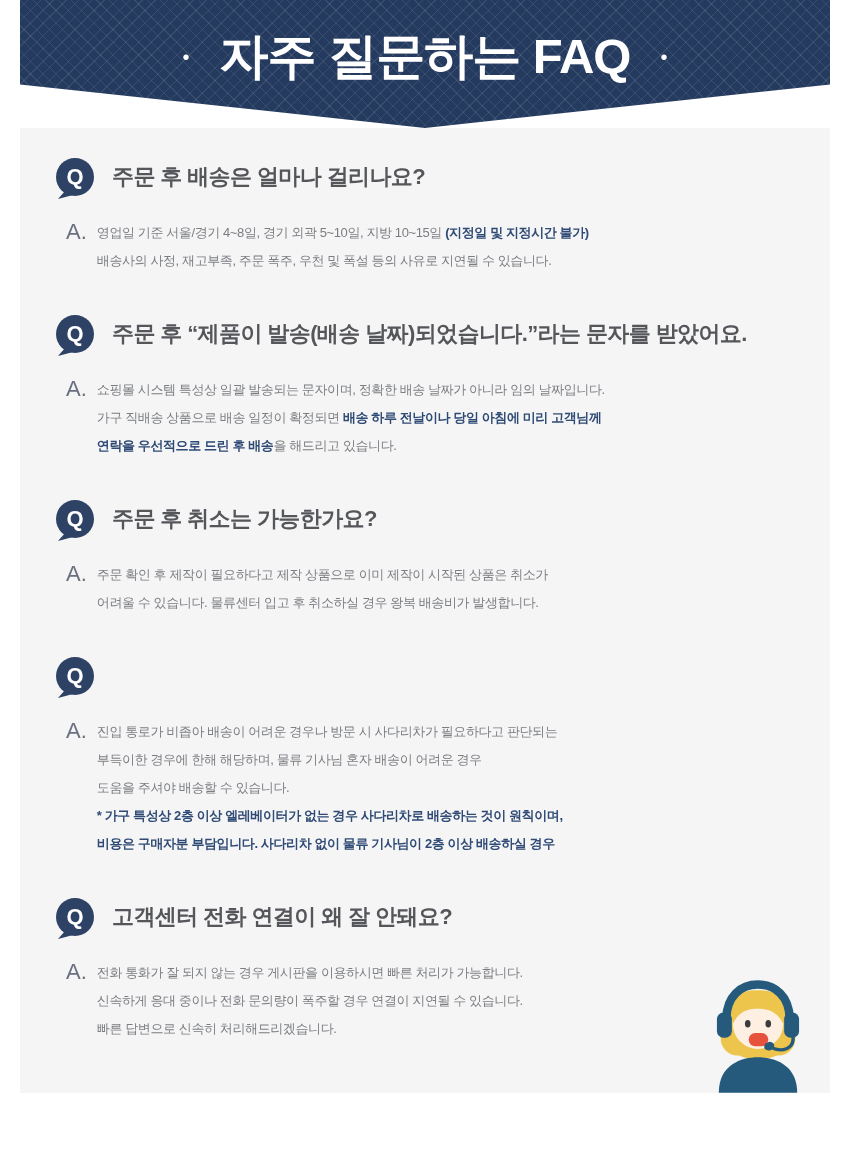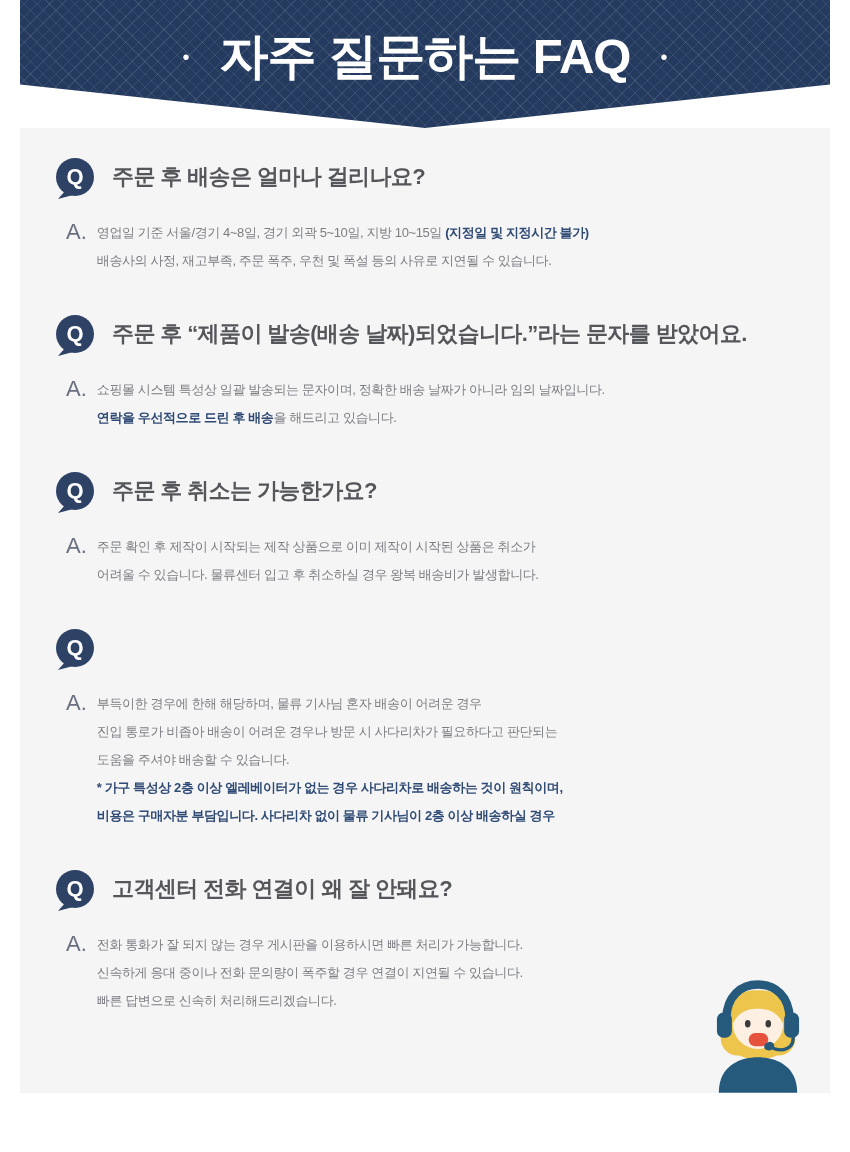--- a/index.html
+++ b/index.html
@@ -128,52 +128,53 @@
     <div class="q-row">
       <span class="q-icon">
         <span class="bubble">Q</span>
       </span>
       <span class="q-text">주문 후 “제품이 발송(배송 날짜)되었습니다.”라는 문자를 받았어요.</span>
     </div>
     <div class="a-row">
       <span class="a-prefix">A.</span>
       <div class="a-body">
                 <div class="answer-line"><span>쇼핑몰 시스템 특성상 일괄 발송되는 문자이며, 정확한 배송 날짜가 아니라 임의 날짜입니다.</span></div>
+                <div class="answer-line"><span>가구 직배송 상품으로 배송 일정이 확정되면 </span><span class="em">배송 하루 전날이나 당일 아침에 미리 고객님께</span></div>
                 <div class="answer-line"><span class="em">연락을 우선적으로 드린 후 배송</span><span>을 해드리고 있습니다.</span></div>
               </div>
     </div>
   </div>
 
   <div class="faq-item">
     <div class="q-row">
       <span class="q-icon">
         <span class="bubble">Q</span>
       </span>
       <span class="q-text">주문 후 취소는 가능한가요?</span>
     </div>
     <div class="a-row">
       <span class="a-prefix">A.</span>
       <div class="a-body">
-                <div class="answer-line"><span>주문 확인 후 제작이 시작되는 제작 상품으로 이미 제작이 시작된 상품은 취소가</span></div>
+                <div class="answer-line"><span>주문 확인 후 제작이 필요하다고 제작 상품으로 이미 제작이 시작된 상품은 취소가</span></div>
                 <div class="answer-line"><span>어려울 수 있습니다. 물류센터 입고 후 취소하실 경우 왕복 배송비가 발생합니다.</span></div>
               </div>
     </div>
   </div>
 
   <div class="faq-item">
     <div class="q-row">
       <span class="q-icon">
         <span class="bubble">Q</span>
       </span>
     </div>
     <div class="a-row">
       <span class="a-prefix">A.</span>
       <div class="a-body">
+                <div class="answer-line"><span>진입 통로가 비좁아 배송이 어려운 경우나 방문 시 사다리차가 필요하다고 판단되는</span></div>
                 <div class="answer-line"><span>부득이한 경우에 한해 해당하며, 물류 기사님 혼자 배송이 어려운 경우</span></div>
-                <div class="answer-line"><span>진입 통로가 비좁아 배송이 어려운 경우나 방문 시 사다리차가 필요하다고 판단되는</span></div>
                 <div class="answer-line"><span>도움을 주셔야 배송할 수 있습니다.</span></div>
                 <div class="answer-line"><span class="em">* 가구 특성상 2층 이상 엘레베이터가 없는 경우 사다리차로 배송하는 것이 원칙이며,</span></div>
                 <div class="answer-line"><span class="em">비용은 구매자분 부담입니다. 사다리차 없이 물류 기사님이 2층 이상 배송하실 경우</span></div>
               </div>
     </div>
   </div>
 
   <div class="faq-item">
     <div class="q-row">
       <span class="q-icon">

